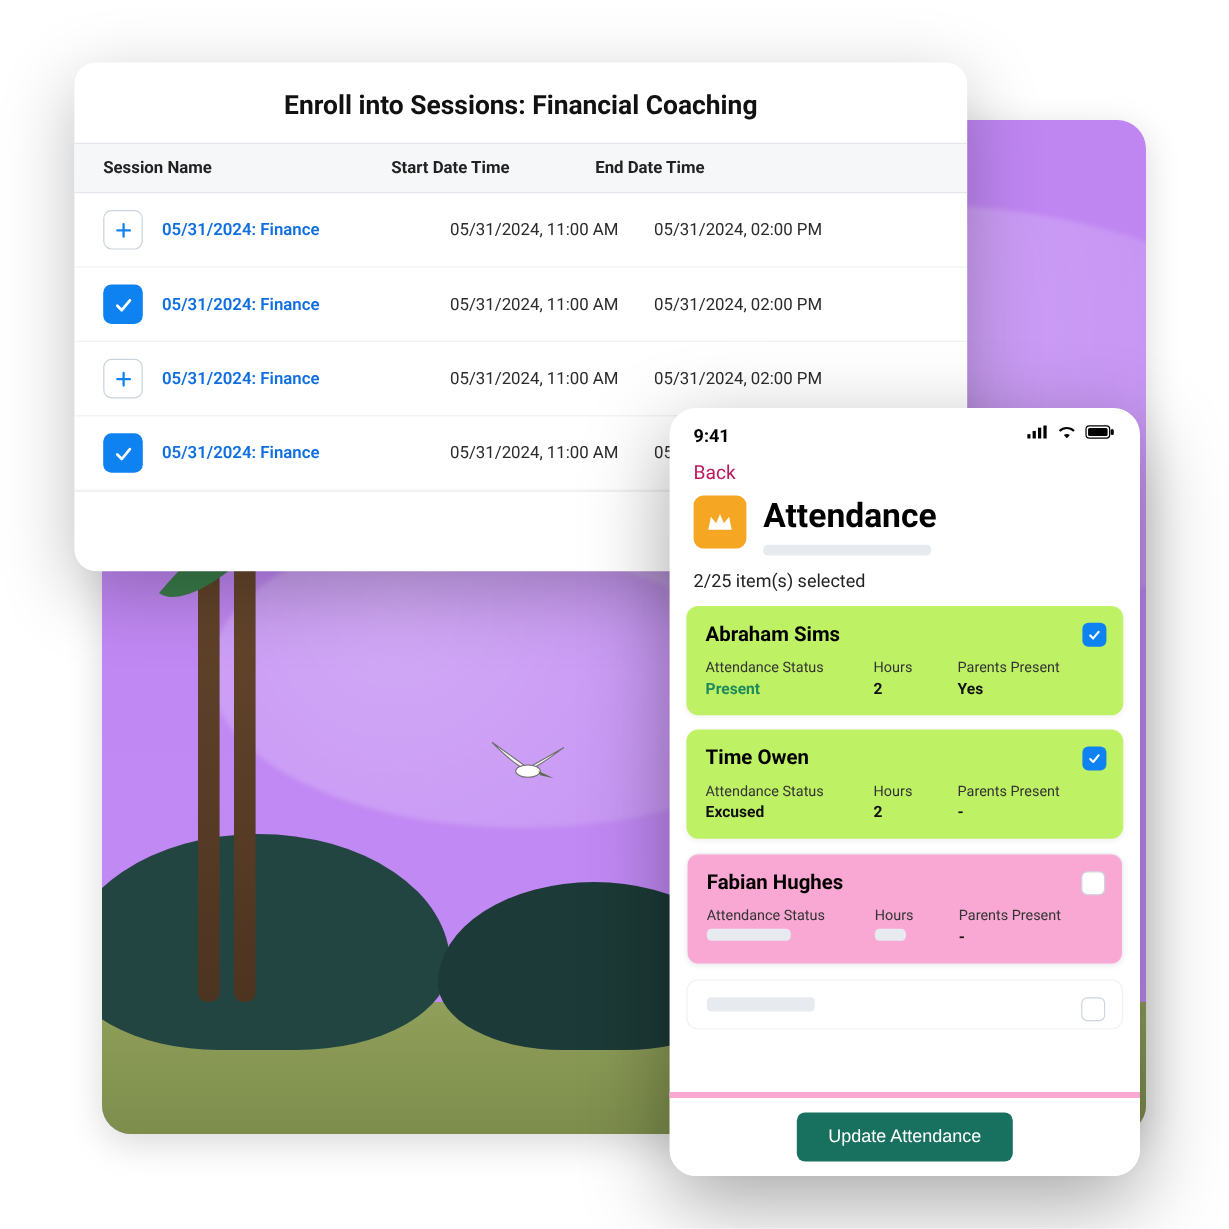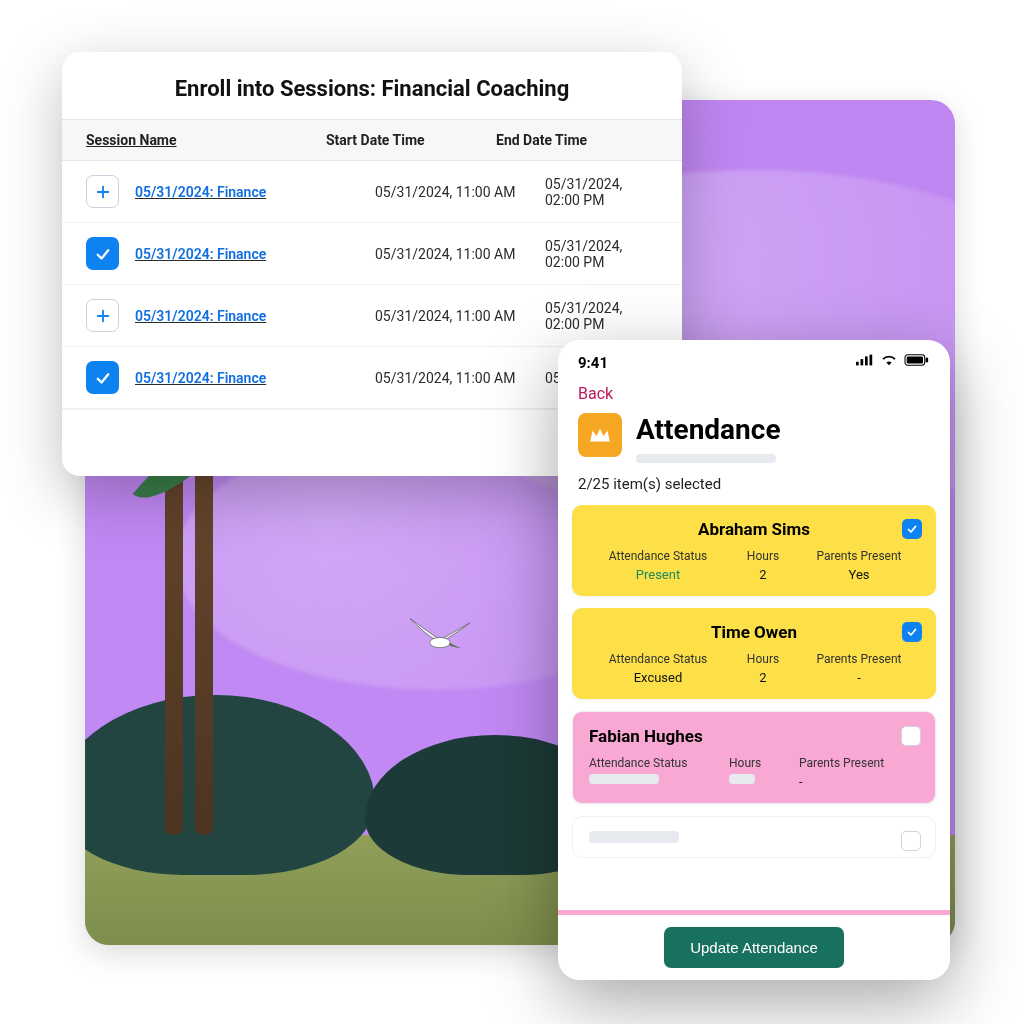--- a/index.html
+++ b/index.html
@@ -71,21 +71,21 @@
     left: 310px; top: 510px;
     width: 90px; height: 60px;
   }
   .bird svg { width: 100%; height: 100%; }
 
   
   .enroll-panel {
     position: absolute;
     left: 62px;
     top: 52px;
-    width: 620px;
+    width: 744px;
     background: #fff;
     border-radius: 18px;
     box-shadow: 0 18px 60px rgba(0,0,0,0.25);
     overflow: hidden;
   }
   .enroll-title {
     font-size: 22px;
     font-weight: 700;
     color: #111;
     text-align: center;
@@ -94,21 +94,21 @@
   .enroll-header-row {
     display: flex;
     padding: 12px 24px;
     background: #f6f7f8;
     border-top: 1px solid #e3e6ea;
     border-bottom: 1px solid #e3e6ea;
     font-size: 14px;
     font-weight: 700;
     color: #222;
   }
-  .col-session { flex: 0 0 240px; text-decoration: underline; }
+  .col-session { flex: 0 0 240px; }
   .col-start   { flex: 0 0 170px; }
   .col-end     { flex: 1; }
   .enroll-row {
     display: flex;
     align-items: center;
     padding: 14px 24px;
     border-bottom: 1px solid #eef0f2;
     font-size: 14px;
     color: #2b2b2b;
   }
@@ -207,39 +207,39 @@
     overflow: hidden;
     flex: 1;
   }
   .att-card {
     border-radius: 10px;
     padding: 14px 16px 14px;
     margin-bottom: 12px;
     position: relative;
     box-shadow: 0 1px 4px rgba(0,0,0,0.06);
   }
-  .att-card.sel   { background: #fde047; text-align: center; }
+  .att-card.sel   { background: #bef264; }
   .att-card.unsel { background: #f9a8d4; border: 1px solid #eef1f4; }
   .att-name { font-size: 17px; font-weight: 700; margin-bottom: 10px; }
   .att-check {
     position: absolute;
     right: 14px; top: 14px;
     width: 20px; height: 20px;
     border-radius: 5px;
     display: flex; align-items: center; justify-content: center;
   }
   .att-check.on  { background: #0f82f2; color: #fff; }
   .att-check.off { border: 1.5px solid #cdd4dc; background: #fff; }
   .att-check svg { width: 12px; height: 12px; }
   .att-cols { display: flex; }
   .ac-1 { flex: 0 0 140px; }
   .ac-2 { flex: 0 0 70px; }
   .ac-3 { flex: 1; }
   .att-label { font-size: 12px; color: #333; margin-bottom: 4px; }
-  .att-val   { font-size: 13px; font-weight: 400; color: #111; }
+  .att-val   { font-size: 13px; font-weight: 700; color: #111; }
   .att-val.present { color: #1e8a5d; }
   .skel-val { width: 70px; height: 10px; }
   .att-partial {
     border-radius: 10px;
     padding: 14px 16px;
     border: 1px solid #eef1f4;
     position: relative;
   }
   .phone-footer {
     border-top: 5px solid #f9a8d4;

